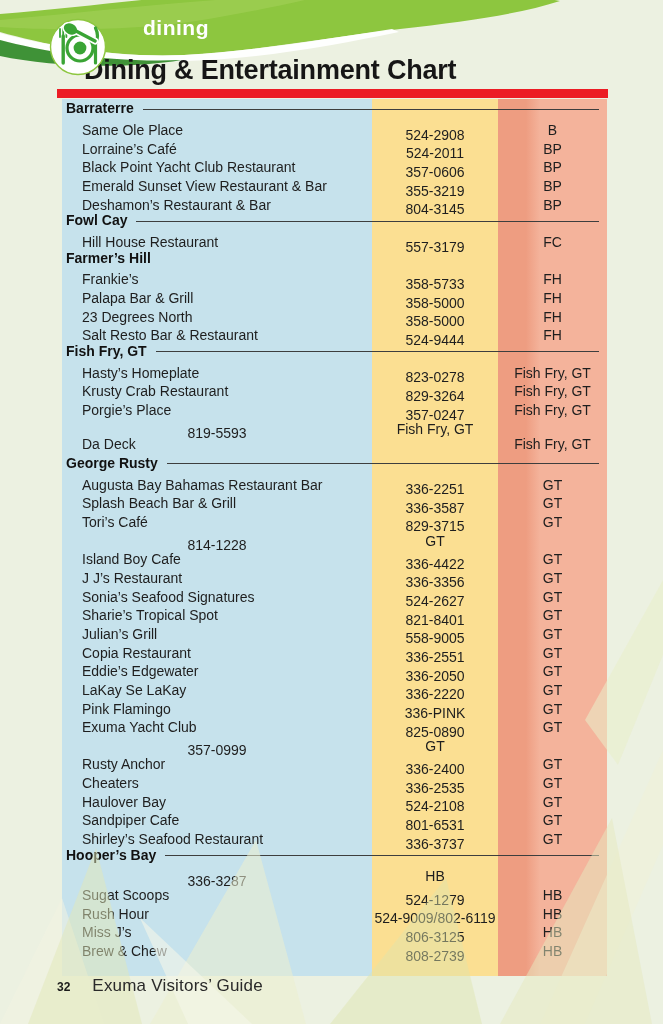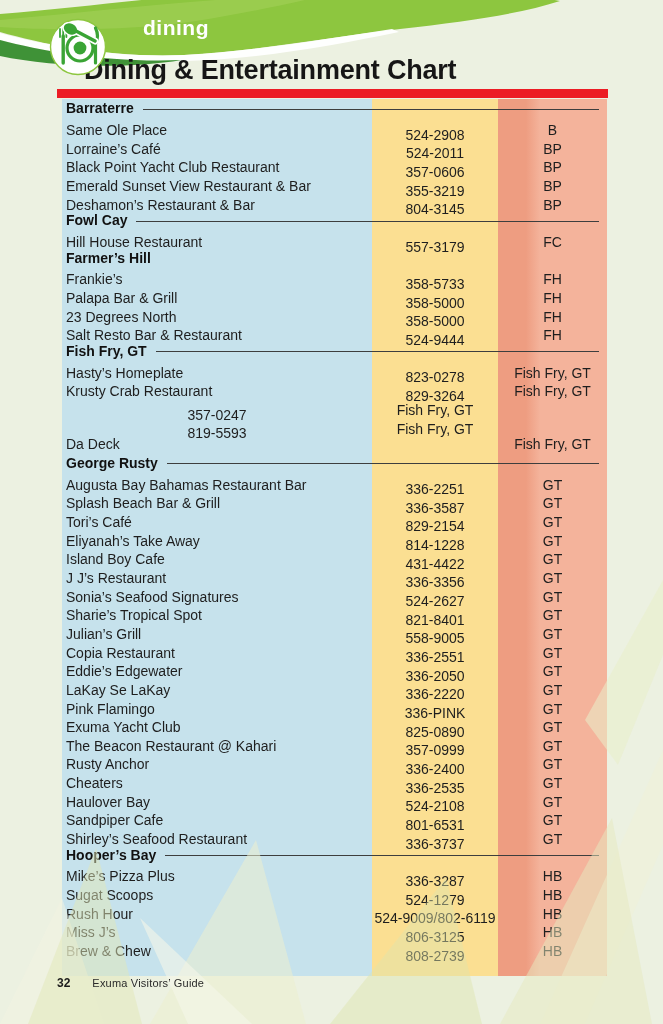--- a/index.html
+++ b/index.html
@@ -37,31 +37,31 @@
     width:545px;height:877px;
   }
   .col-strip{position:absolute;top:0;bottom:0;z-index:0;}
   .col-name {left:0;width:310px;background:#c6e2ec;}
   .col-phone{left:310px;width:126px;background:#fbdf92;}
   .col-code {left:436px;width:109px;
     background:linear-gradient(to right,#ee9d81 0px,#ee9d81 28px,#f4b39b 42px,#f4b39b 100%);}
   #rows{position:absolute;inset:0;z-index:3;display:flex;flex-direction:column;border-radius:25px;}
   .t-row{height:calc(877px / 47);display:grid;grid-template-columns:310px 126px 109px;
     align-items:center;font-size:14px;color:#1e1e1e;}
-  .t-row .name-cell{padding-left:4px;white-space:nowrap;}
+  .t-row .name-cell{padding-left:20px;white-space:nowrap;}
   .t-row .phone-cell{text-align:center;white-space:nowrap;margin-top:9px;}
   .t-row .code-cell{text-align:center;white-space:nowrap;}
   .s-row{height:calc(877px / 47);display:flex;align-items:center;
     font-size:14px;font-weight:bold;color:#111;padding-left:4px;}
   .section-rule{flex:1;border-top:1.6px solid #3d3e3e;margin:2px 8px 0 9px;}
 
   
   .footer{position:absolute;left:57px;top:976px;z-index:4;display:flex;align-items:baseline;}
   .footer .page-num{font-size:12px;font-weight:bold;color:#1b1b1b;}
-  .footer .guide-name{font-size:11px;color:#2a2a2a;margin-left:22px;letter-spacing:.2px;}
+  .footer .guide-name{font-size:17px;color:#2a2a2a;margin-left:22px;letter-spacing:.2px;}
 </style>
 </head>
 <body>
 
 <div id="page">
 
   <svg id="grass-svg" width="663" height="604" viewBox="0 0 663 604">
     <polygon points="585,300 663,160 663,235 618,345" fill="#eaeecb" opacity="0.55"></polygon>
     <polygon points="540,604 663,330 663,425 585,604" fill="#eff1d8" opacity="0.5"></polygon>
     <polygon points="0,604 62,478 104,604" fill="#f2f3e2" opacity="0.55"></polygon>
@@ -185,20 +185,21 @@
           <div class="name-cell">Hasty’s Homeplate</div>
           <div class="phone-cell">823-0278</div>
           <div class="code-cell">Fish Fry, GT</div>
         </div>
         <div class="t-row">
           <div class="name-cell">Krusty Crab Restaurant</div>
           <div class="phone-cell">829-3264</div>
           <div class="code-cell">Fish Fry, GT</div>
         </div>
         <div class="t-row">
+          <div class="name-cell">Porgie’s Place</div>
           <div class="phone-cell">357-0247</div>
           <div class="code-cell">Fish Fry, GT</div>
         </div>
         <div class="t-row">
           <div class="phone-cell">819-5593</div>
           <div class="code-cell">Fish Fry, GT</div>
         </div>
         <div class="t-row">
           <div class="name-cell">Da Deck</div>
           <div class="phone-cell"></div>
@@ -213,31 +214,30 @@
           <div class="phone-cell">336-2251</div>
           <div class="code-cell">GT</div>
         </div>
         <div class="t-row">
           <div class="name-cell">Splash Beach Bar &amp; Grill</div>
           <div class="phone-cell">336-3587</div>
           <div class="code-cell">GT</div>
         </div>
         <div class="t-row">
           <div class="name-cell">Tori’s Café</div>
-          <div class="phone-cell">829-2154</div>
-          <div class="code-cell">GT</div>
-        </div>
-        <div class="t-row">
-          <div class="name-cell">Eliyanah’s Take Away</div>
+          <div class="phone-cell">829-3715</div>
+          <div class="code-cell">GT</div>
+        </div>
+        <div class="t-row">
           <div class="phone-cell">814-1228</div>
           <div class="code-cell">GT</div>
         </div>
         <div class="t-row">
           <div class="name-cell">Island Boy Cafe</div>
-          <div class="phone-cell">431-4422</div>
+          <div class="phone-cell">336-4422</div>
           <div class="code-cell">GT</div>
         </div>
         <div class="t-row">
           <div class="name-cell">J J’s Restaurant</div>
           <div class="phone-cell">336-3356</div>
           <div class="code-cell">GT</div>
         </div>
         <div class="t-row">
           <div class="name-cell">Sonia’s Seafood Signatures</div>
           <div class="phone-cell">524-2627</div>
@@ -272,21 +272,20 @@
           <div class="name-cell">Pink Flamingo</div>
           <div class="phone-cell">336-PINK</div>
           <div class="code-cell">GT</div>
         </div>
         <div class="t-row">
           <div class="name-cell">Exuma Yacht Club</div>
           <div class="phone-cell">825-0890</div>
           <div class="code-cell">GT</div>
         </div>
         <div class="t-row">
-          <div class="name-cell">The Beacon Restaurant @ Kahari</div>
           <div class="phone-cell">357-0999</div>
           <div class="code-cell">GT</div>
         </div>
         <div class="t-row">
           <div class="name-cell">Rusty Anchor</div>
           <div class="phone-cell">336-2400</div>
           <div class="code-cell">GT</div>
         </div>
         <div class="t-row">
           <div class="name-cell">Cheaters</div>
@@ -306,21 +305,20 @@
         <div class="t-row">
           <div class="name-cell">Shirley’s Seafood Restaurant</div>
           <div class="phone-cell">336-3737</div>
           <div class="code-cell">GT</div>
         </div>
         <div class="s-row">
           <span>Hooper’s Bay</span>
           <div class="section-rule"></div>
         </div>
         <div class="t-row">
-          <div class="name-cell">Mike’s Pizza Plus</div>
           <div class="phone-cell">336-3287</div>
           <div class="code-cell">HB</div>
         </div>
         <div class="t-row">
           <div class="name-cell">Sugat Scoops</div>
           <div class="phone-cell">524-1279</div>
           <div class="code-cell">HB</div>
         </div>
         <div class="t-row">
           <div class="name-cell">Rush Hour</div>

